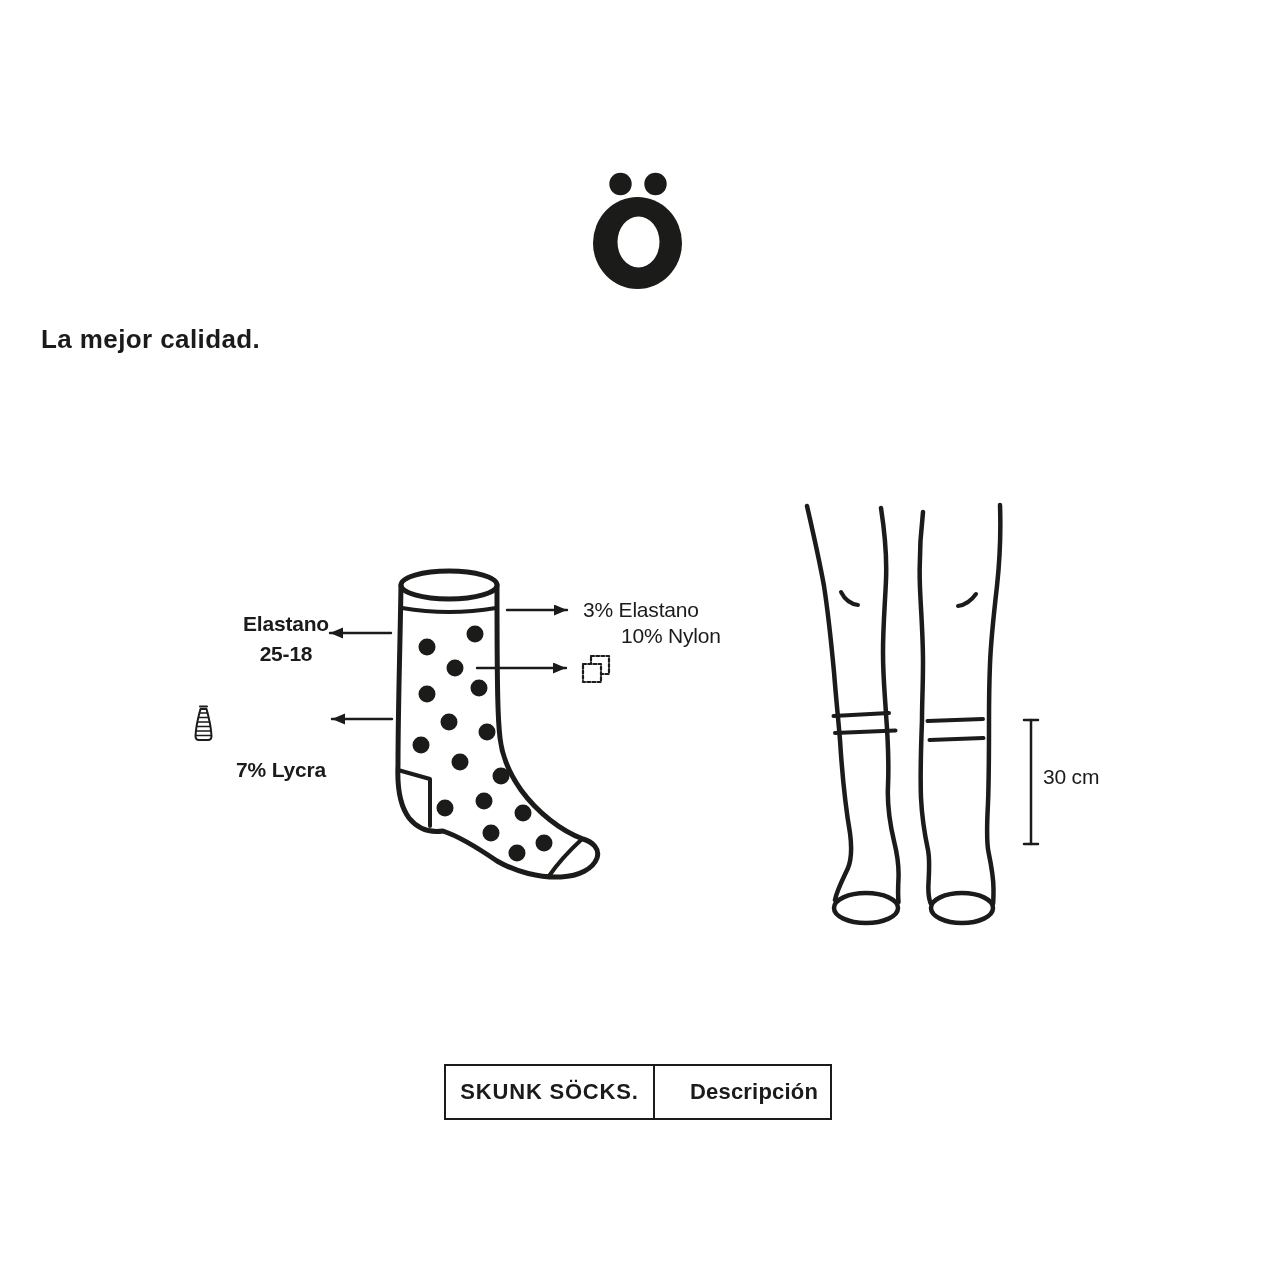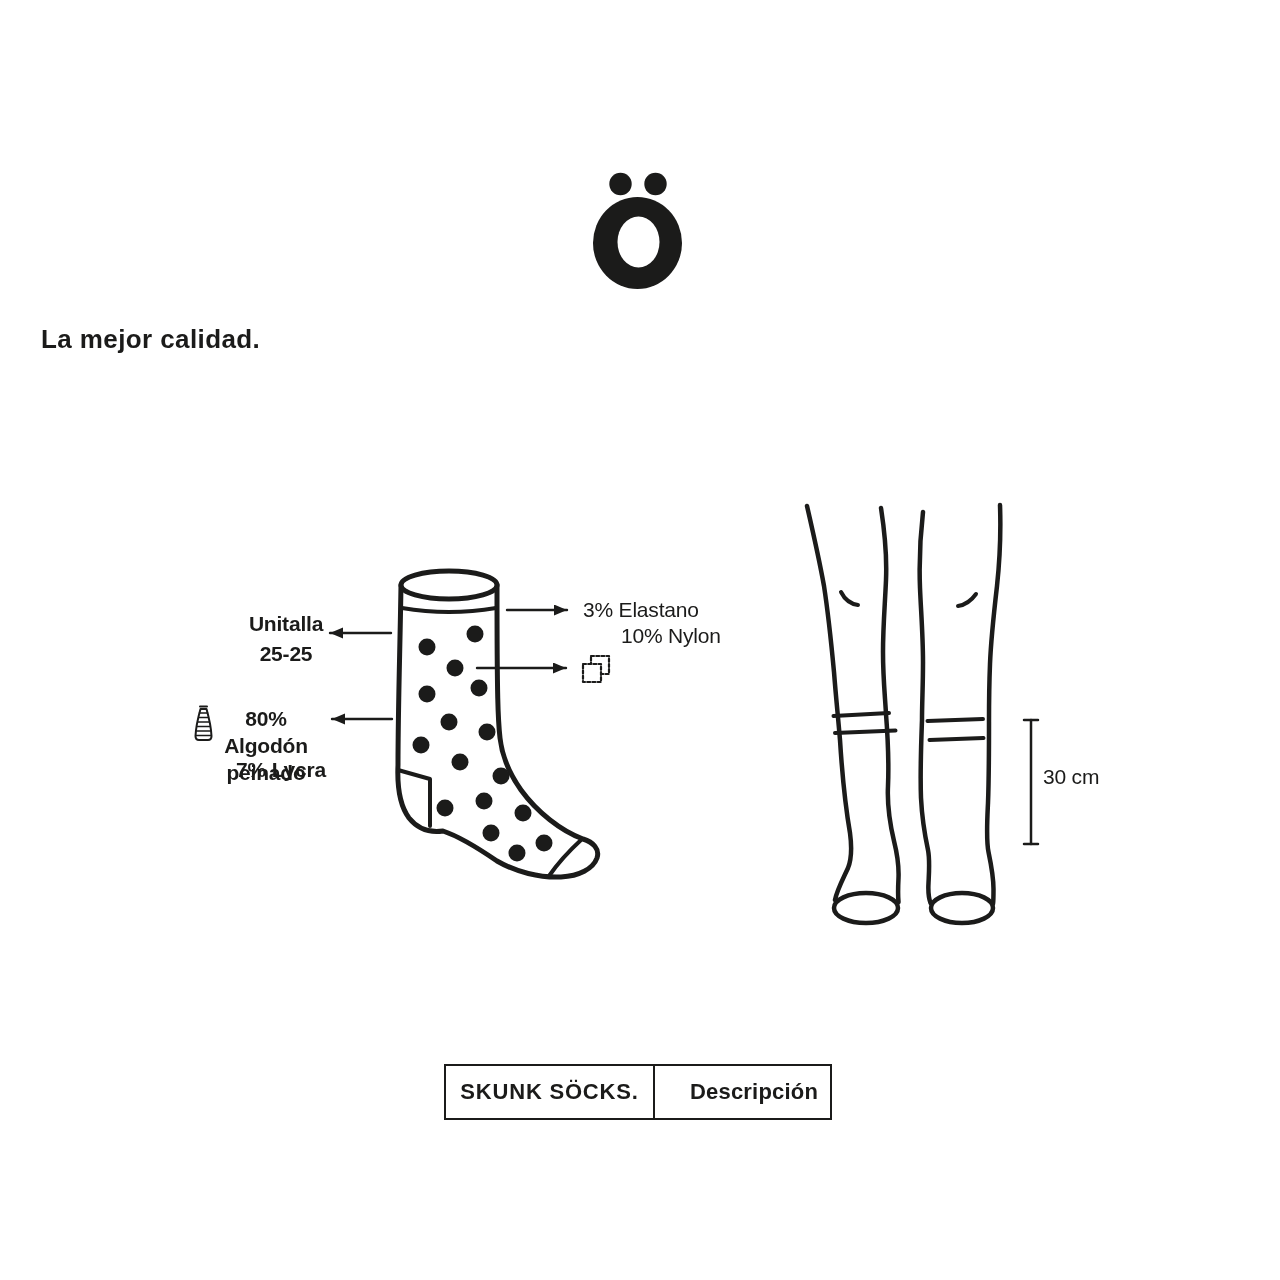--- a/index.html
+++ b/index.html
@@ -159,32 +159,28 @@
     <g>
       <line class="ln" stroke-width="2.5" x1="1031" y1="720" x2="1031" y2="844"></line>
       <line class="ln" stroke-width="2.5" x1="1024" y1="720" x2="1038" y2="720"></line>
       <line class="ln" stroke-width="2.5" x1="1024" y1="844" x2="1038" y2="844"></line>
     </g>
   </svg>
 
   <div class="tagline" style="top:324px">La mejor calidad.</div>
 
   <div class="lbl-block" style="left:222px; top:609px; width:128px; line-height:30px">
-    <div>Unitalla</div>
-    <div>25-25</div>
+    <div>Elastano</div>
+    <div>25-18</div>
   </div>
 
   <div class="lbl" style="left:583px; top:598px">3% Elastano</div>
 
   <div class="lbl" style="left:621px; top:624px">10% Nylon</div>
 
-  <div class="lbl-block" style="left:205px; top:705px; width:122px; line-height:27px">
-    <div>80% Algodón</div>
-    <div>peinado</div>
-  </div>
 
   <div class="lbl-block" style="left:220px; top:756px; width:122px">7% Lycra</div>
 
   <div class="lbl" style="left:1043px; top:765px">30 cm</div>
 
   <div class="footer-box">
     <div class="footer-cell footer-brand">SKUNK SÖCKS.</div>
     <div class="footer-cell footer-desc">Descripción</div>
   </div>
 

